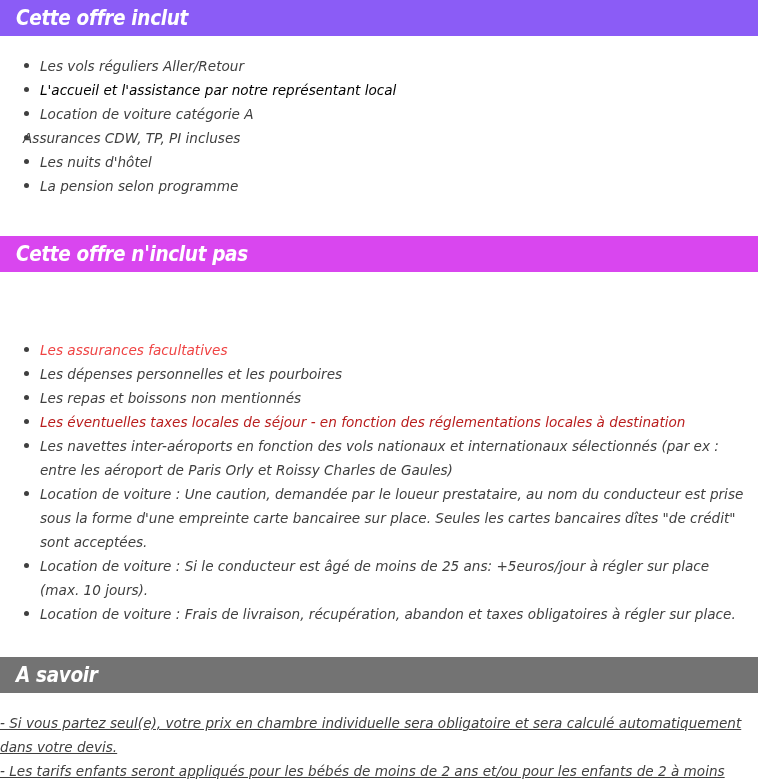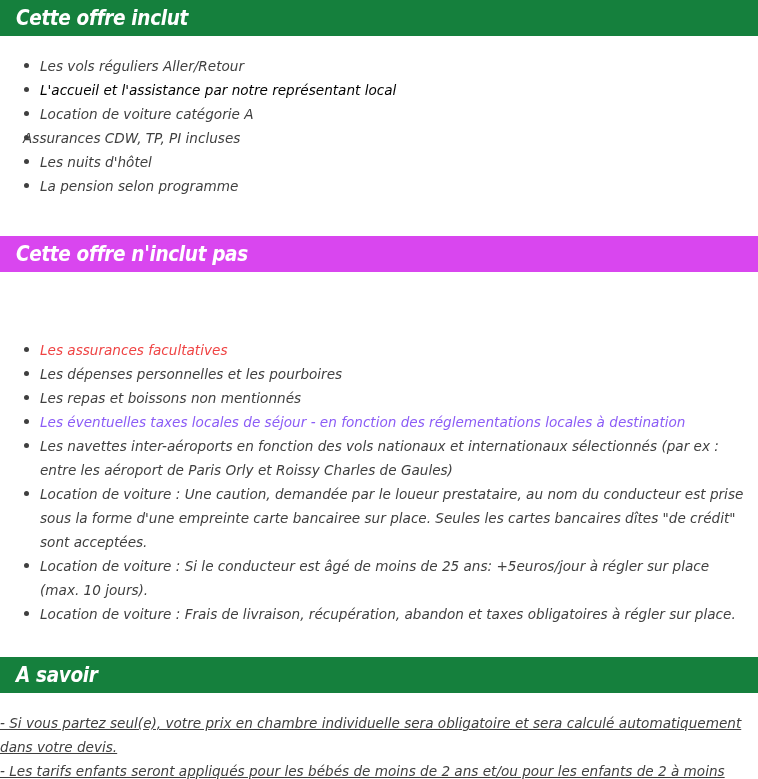--- a/index.html
+++ b/index.html
@@ -108,21 +108,21 @@
   
   .gap-1 { height: 38px; }
   .gap-2 { height: 31px; }
 </style>
 </head>
 <body style="background: rgb(255, 255, 255);">
 
 <div class="page">
 
   <section id="section-included">
-    <div class="section-header" style="background: #15803d;">
+    <div class="section-header" style="background: #8b5cf6;">
       <span class="section-header-title" style="color: rgb(255, 255, 255);">Cette offre inclut</span>
     </div>
     <div class="section-body">
       <ul class="bullet-list">
         <li style="color: rgb(63, 63, 63);">
           <span class="bullet-dot" style="background: rgb(63, 63, 63);"></span>
           <span class="li-text">Les vols réguliers Aller/Retour</span>
         </li>
         <li style="color: #000000;">
           <span class="bullet-dot" style="background: rgb(63, 63, 63);"></span>
@@ -161,21 +161,21 @@
           <span class="li-text">Les assurances facultatives</span>
         </li>
         <li style="color: rgb(63, 63, 63);">
           <span class="bullet-dot" style="background: rgb(63, 63, 63);"></span>
           <span class="li-text">Les dépenses personnelles et les pourboires</span>
         </li>
         <li style="color: rgb(63, 63, 63);">
           <span class="bullet-dot" style="background: rgb(63, 63, 63);"></span>
           <span class="li-text">Les repas et boissons non mentionnés</span>
         </li>
-        <li style="color: #8b5cf6;">
+        <li style="color: #b91c1c;">
           <span class="bullet-dot" style="background: rgb(63, 63, 63);"></span>
           <span class="li-text">Les éventuelles taxes locales de séjour - en fonction des réglementations locales à destination</span>
         </li>
         <li style="color: rgb(63, 63, 63);">
           <span class="bullet-dot" style="background: rgb(63, 63, 63);"></span>
           <span class="li-text">Les navettes inter-aéroports en fonction des vols nationaux et internationaux sélectionnés (par ex : entre les aéroport de Paris Orly et Roissy Charles de Gaules)</span>
         </li>
         <li style="color: rgb(63, 63, 63);">
           <span class="bullet-dot" style="background: rgb(63, 63, 63);"></span>
           <span class="li-text">Location de voiture : Une caution, demandée par le loueur prestataire, au nom du conducteur est prise sous la forme d'une empreinte carte bancairee sur place. Seules les cartes bancaires dîtes "de crédit" sont acceptées.</span>
@@ -188,21 +188,21 @@
           <span class="bullet-dot" style="background: rgb(63, 63, 63);"></span>
           <span class="li-text">Location de voiture : Frais de livraison, récupération, abandon et taxes obligatoires à régler sur place.</span>
         </li>
       </ul>
     </div>
   </section>
 
   <div class="gap-2"></div>
 
   <section id="section-notes">
-    <div class="section-header" style="background: #15803d;">
+    <div class="section-header" style="background: #737373;">
       <span class="section-header-title" style="color: rgb(255, 255, 255);">A savoir</span>
     </div>
     <div class="note-paragraphs">
       <p class="note-paragraph" style="color: rgb(63, 63, 63);">- Si vous partez seul(e), votre prix en chambre individuelle sera obligatoire et sera calculé automatiquement dans votre devis.</p>
       <p class="note-paragraph" style="color: rgb(63, 63, 63);">- Les tarifs enfants seront appliqués pour les bébés de moins de 2 ans et/ou pour les enfants de 2 à moins de 12 ans, partageant la chambre de deux adultes. Attention : les réductions enfants et bébés ne sont pas applicables dans le cadre de tarifs promotionnels.</p>
     </div>
   </section>
 
 </div>
 

